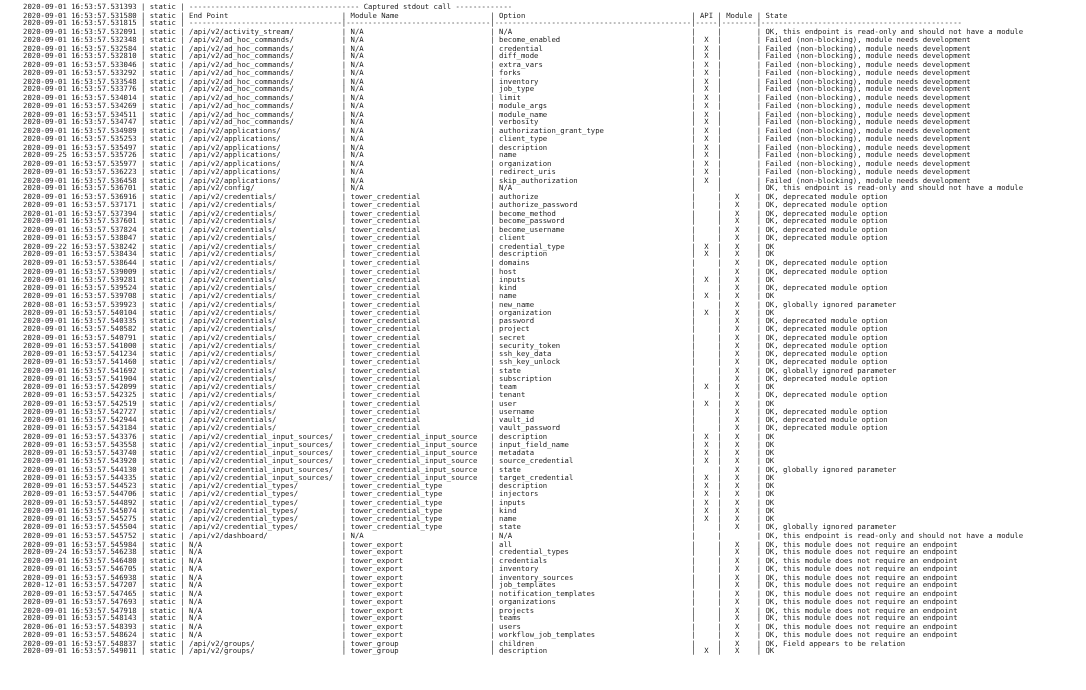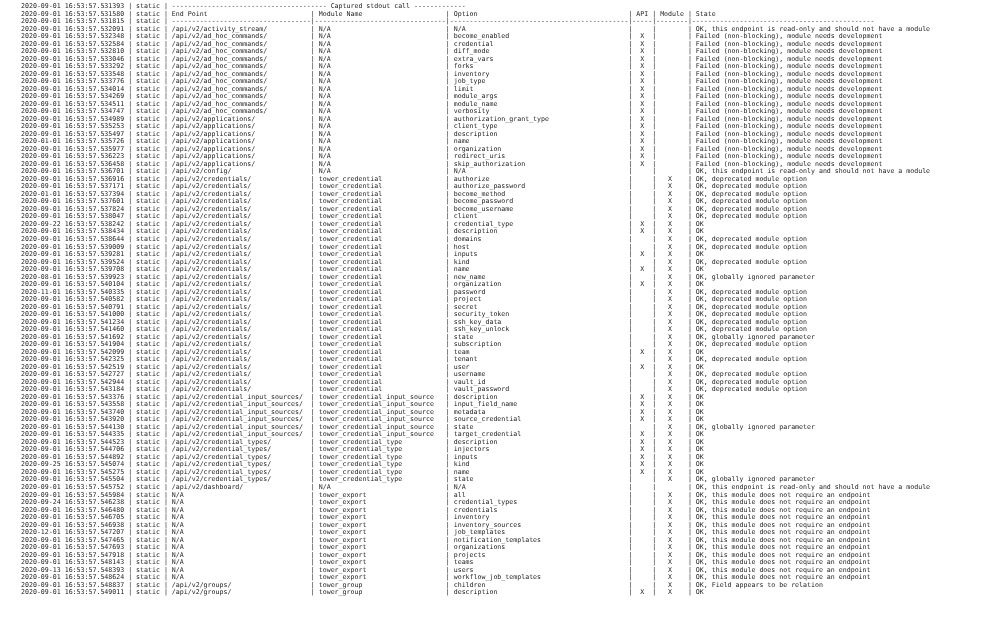--- a/index.html
+++ b/index.html
@@ -42,41 +42,41 @@
     <div class="line">2020-09-01 16:53:57.533292 | static | /api/v2/ad_hoc_commands/           | N/A                             | forks                                       |  X  |        | Failed (non-blocking), module needs development</div>
     <div class="line">2020-09-01 16:53:57.533548 | static | /api/v2/ad_hoc_commands/           | N/A                             | inventory                                   |  X  |        | Failed (non-blocking), module needs development</div>
     <div class="line">2020-09-01 16:53:57.533776 | static | /api/v2/ad_hoc_commands/           | N/A                             | job_type                                    |  X  |        | Failed (non-blocking), module needs development</div>
     <div class="line">2020-09-01 16:53:57.534014 | static | /api/v2/ad_hoc_commands/           | N/A                             | limit                                       |  X  |        | Failed (non-blocking), module needs development</div>
     <div class="line">2020-09-01 16:53:57.534269 | static | /api/v2/ad_hoc_commands/           | N/A                             | module_args                                 |  X  |        | Failed (non-blocking), module needs development</div>
     <div class="line">2020-09-01 16:53:57.534511 | static | /api/v2/ad_hoc_commands/           | N/A                             | module_name                                 |  X  |        | Failed (non-blocking), module needs development</div>
     <div class="line">2020-09-01 16:53:57.534747 | static | /api/v2/ad_hoc_commands/           | N/A                             | verbosity                                   |  X  |        | Failed (non-blocking), module needs development</div>
     <div class="line">2020-09-01 16:53:57.534989 | static | /api/v2/applications/              | N/A                             | authorization_grant_type                    |  X  |        | Failed (non-blocking), module needs development</div>
     <div class="line">2020-09-01 16:53:57.535253 | static | /api/v2/applications/              | N/A                             | client_type                                 |  X  |        | Failed (non-blocking), module needs development</div>
     <div class="line">2020-09-01 16:53:57.535497 | static | /api/v2/applications/              | N/A                             | description                                 |  X  |        | Failed (non-blocking), module needs development</div>
-    <div class="line">2020-01-01 16:53:57.535726 | static | /api/v2/applications/              | N/A                             | name                                        |  X  |        | Failed (non-blocking), module needs development</div>
+    <div class="line">2020-09-25 16:53:57.535726 | static | /api/v2/applications/              | N/A                             | name                                        |  X  |        | Failed (non-blocking), module needs development</div>
     <div class="line">2020-09-01 16:53:57.535977 | static | /api/v2/applications/              | N/A                             | organization                                |  X  |        | Failed (non-blocking), module needs development</div>
     <div class="line">2020-09-01 16:53:57.536223 | static | /api/v2/applications/              | N/A                             | redirect_uris                               |  X  |        | Failed (non-blocking), module needs development</div>
     <div class="line">2020-09-01 16:53:57.536458 | static | /api/v2/applications/              | N/A                             | skip_authorization                          |  X  |        | Failed (non-blocking), module needs development</div>
     <div class="line">2020-09-01 16:53:57.536701 | static | /api/v2/config/                    | N/A                             | N/A                                         |     |        | OK, this endpoint is read-only and should not have a module</div>
     <div class="line">2020-09-01 16:53:57.536916 | static | /api/v2/credentials/               | tower_credential                | authorize                                   |     |   X    | OK, deprecated module option</div>
     <div class="line">2020-09-01 16:53:57.537171 | static | /api/v2/credentials/               | tower_credential                | authorize_password                          |     |   X    | OK, deprecated module option</div>
     <div class="line">2020-01-01 16:53:57.537394 | static | /api/v2/credentials/               | tower_credential                | become_method                               |     |   X    | OK, deprecated module option</div>
     <div class="line">2020-09-01 16:53:57.537601 | static | /api/v2/credentials/               | tower_credential                | become_password                             |     |   X    | OK, deprecated module option</div>
     <div class="line">2020-09-01 16:53:57.537824 | static | /api/v2/credentials/               | tower_credential                | become_username                             |     |   X    | OK, deprecated module option</div>
     <div class="line">2020-09-01 16:53:57.538047 | static | /api/v2/credentials/               | tower_credential                | client                                      |     |   X    | OK, deprecated module option</div>
     <div class="line">2020-09-22 16:53:57.538242 | static | /api/v2/credentials/               | tower_credential                | credential_type                             |  X  |   X    | OK</div>
     <div class="line">2020-09-01 16:53:57.538434 | static | /api/v2/credentials/               | tower_credential                | description                                 |  X  |   X    | OK</div>
     <div class="line">2020-09-01 16:53:57.538644 | static | /api/v2/credentials/               | tower_credential                | domains                                     |     |   X    | OK, deprecated module option</div>
     <div class="line">2020-09-01 16:53:57.539009 | static | /api/v2/credentials/               | tower_credential                | host                                        |     |   X    | OK, deprecated module option</div>
     <div class="line">2020-09-01 16:53:57.539281 | static | /api/v2/credentials/               | tower_credential                | inputs                                      |  X  |   X    | OK</div>
     <div class="line">2020-09-01 16:53:57.539524 | static | /api/v2/credentials/               | tower_credential                | kind                                        |     |   X    | OK, deprecated module option</div>
     <div class="line">2020-09-01 16:53:57.539708 | static | /api/v2/credentials/               | tower_credential                | name                                        |  X  |   X    | OK</div>
     <div class="line">2020-08-01 16:53:57.539923 | static | /api/v2/credentials/               | tower_credential                | new_name                                    |     |   X    | OK, globally ignored parameter</div>
     <div class="line">2020-09-01 16:53:57.540104 | static | /api/v2/credentials/               | tower_credential                | organization                                |  X  |   X    | OK</div>
-    <div class="line">2020-11-01 16:53:57.540335 | static | /api/v2/credentials/               | tower_credential                | password                                    |     |   X    | OK, deprecated module option</div>
+    <div class="line">2020-09-01 16:53:57.540335 | static | /api/v2/credentials/               | tower_credential                | password                                    |     |   X    | OK, deprecated module option</div>
     <div class="line">2020-09-01 16:53:57.540582 | static | /api/v2/credentials/               | tower_credential                | project                                     |     |   X    | OK, deprecated module option</div>
     <div class="line">2020-09-01 16:53:57.540791 | static | /api/v2/credentials/               | tower_credential                | secret                                      |     |   X    | OK, deprecated module option</div>
     <div class="line">2020-09-01 16:53:57.541000 | static | /api/v2/credentials/               | tower_credential                | security_token                              |     |   X    | OK, deprecated module option</div>
     <div class="line">2020-09-01 16:53:57.541234 | static | /api/v2/credentials/               | tower_credential                | ssh_key_data                                |     |   X    | OK, deprecated module option</div>
     <div class="line">2020-09-01 16:53:57.541460 | static | /api/v2/credentials/               | tower_credential                | ssh_key_unlock                              |     |   X    | OK, deprecated module option</div>
     <div class="line">2020-09-01 16:53:57.541692 | static | /api/v2/credentials/               | tower_credential                | state                                       |     |   X    | OK, globally ignored parameter</div>
     <div class="line">2020-09-01 16:53:57.541904 | static | /api/v2/credentials/               | tower_credential                | subscription                                |     |   X    | OK, deprecated module option</div>
     <div class="line">2020-09-01 16:53:57.542099 | static | /api/v2/credentials/               | tower_credential                | team                                        |  X  |   X    | OK</div>
     <div class="line">2020-09-01 16:53:57.542325 | static | /api/v2/credentials/               | tower_credential                | tenant                                      |     |   X    | OK, deprecated module option</div>
     <div class="line">2020-09-01 16:53:57.542519 | static | /api/v2/credentials/               | tower_credential                | user                                        |  X  |   X    | OK</div>
@@ -85,31 +85,31 @@
     <div class="line">2020-09-01 16:53:57.543184 | static | /api/v2/credentials/               | tower_credential                | vault_password                              |     |   X    | OK, deprecated module option</div>
     <div class="line">2020-09-01 16:53:57.543376 | static | /api/v2/credential_input_sources/  | tower_credential_input_source   | description                                 |  X  |   X    | OK</div>
     <div class="line">2020-09-01 16:53:57.543558 | static | /api/v2/credential_input_sources/  | tower_credential_input_source   | input_field_name                            |  X  |   X    | OK</div>
     <div class="line">2020-09-01 16:53:57.543740 | static | /api/v2/credential_input_sources/  | tower_credential_input_source   | metadata                                    |  X  |   X    | OK</div>
     <div class="line">2020-09-01 16:53:57.543920 | static | /api/v2/credential_input_sources/  | tower_credential_input_source   | source_credential                           |  X  |   X    | OK</div>
     <div class="line">2020-09-01 16:53:57.544130 | static | /api/v2/credential_input_sources/  | tower_credential_input_source   | state                                       |     |   X    | OK, globally ignored parameter</div>
     <div class="line">2020-09-01 16:53:57.544335 | static | /api/v2/credential_input_sources/  | tower_credential_input_source   | target_credential                           |  X  |   X    | OK</div>
     <div class="line">2020-09-01 16:53:57.544523 | static | /api/v2/credential_types/          | tower_credential_type           | description                                 |  X  |   X    | OK</div>
     <div class="line">2020-09-01 16:53:57.544706 | static | /api/v2/credential_types/          | tower_credential_type           | injectors                                   |  X  |   X    | OK</div>
     <div class="line">2020-09-01 16:53:57.544892 | static | /api/v2/credential_types/          | tower_credential_type           | inputs                                      |  X  |   X    | OK</div>
-    <div class="line">2020-09-25 16:53:57.545074 | static | /api/v2/credential_types/          | tower_credential_type           | kind                                        |  X  |   X    | OK</div>
+    <div class="line">2020-09-01 16:53:57.545074 | static | /api/v2/credential_types/          | tower_credential_type           | kind                                        |  X  |   X    | OK</div>
     <div class="line">2020-09-01 16:53:57.545275 | static | /api/v2/credential_types/          | tower_credential_type           | name                                        |  X  |   X    | OK</div>
     <div class="line">2020-09-01 16:53:57.545504 | static | /api/v2/credential_types/          | tower_credential_type           | state                                       |     |   X    | OK, globally ignored parameter</div>
     <div class="line">2020-09-01 16:53:57.545752 | static | /api/v2/dashboard/                 | N/A                             | N/A                                         |     |        | OK, this endpoint is read-only and should not have a module</div>
     <div class="line">2020-09-01 16:53:57.545984 | static | N/A                                | tower_export                    | all                                         |     |   X    | OK, this module does not require an endpoint</div>
     <div class="line">2020-09-24 16:53:57.546238 | static | N/A                                | tower_export                    | credential_types                            |     |   X    | OK, this module does not require an endpoint</div>
     <div class="line">2020-09-01 16:53:57.546480 | static | N/A                                | tower_export                    | credentials                                 |     |   X    | OK, this module does not require an endpoint</div>
     <div class="line">2020-09-01 16:53:57.546705 | static | N/A                                | tower_export                    | inventory                                   |     |   X    | OK, this module does not require an endpoint</div>
     <div class="line">2020-09-01 16:53:57.546938 | static | N/A                                | tower_export                    | inventory_sources                           |     |   X    | OK, this module does not require an endpoint</div>
     <div class="line">2020-12-01 16:53:57.547207 | static | N/A                                | tower_export                    | job_templates                               |     |   X    | OK, this module does not require an endpoint</div>
     <div class="line">2020-09-01 16:53:57.547465 | static | N/A                                | tower_export                    | notification_templates                      |     |   X    | OK, this module does not require an endpoint</div>
     <div class="line">2020-09-01 16:53:57.547693 | static | N/A                                | tower_export                    | organizations                               |     |   X    | OK, this module does not require an endpoint</div>
     <div class="line">2020-09-01 16:53:57.547918 | static | N/A                                | tower_export                    | projects                                    |     |   X    | OK, this module does not require an endpoint</div>
     <div class="line">2020-09-01 16:53:57.548143 | static | N/A                                | tower_export                    | teams                                       |     |   X    | OK, this module does not require an endpoint</div>
-    <div class="line">2020-09-13 16:53:57.548393 | static | N/A                                | tower_export                    | users                                       |     |   X    | OK, this module does not require an endpoint</div>
+    <div class="line">2020-06-01 16:53:57.548393 | static | N/A                                | tower_export                    | users                                       |     |   X    | OK, this module does not require an endpoint</div>
     <div class="line">2020-09-01 16:53:57.548624 | static | N/A                                | tower_export                    | workflow_job_templates                      |     |   X    | OK, this module does not require an endpoint</div>
     <div class="line">2020-09-01 16:53:57.548837 | static | /api/v2/groups/                    | tower_group                     | children                                    |     |   X    | OK, Field appears to be relation</div>
     <div class="line">2020-09-01 16:53:57.549011 | static | /api/v2/groups/                    | tower_group                     | description                                 |  X  |   X    | OK</div>
   </div>
 
 </body></html>

